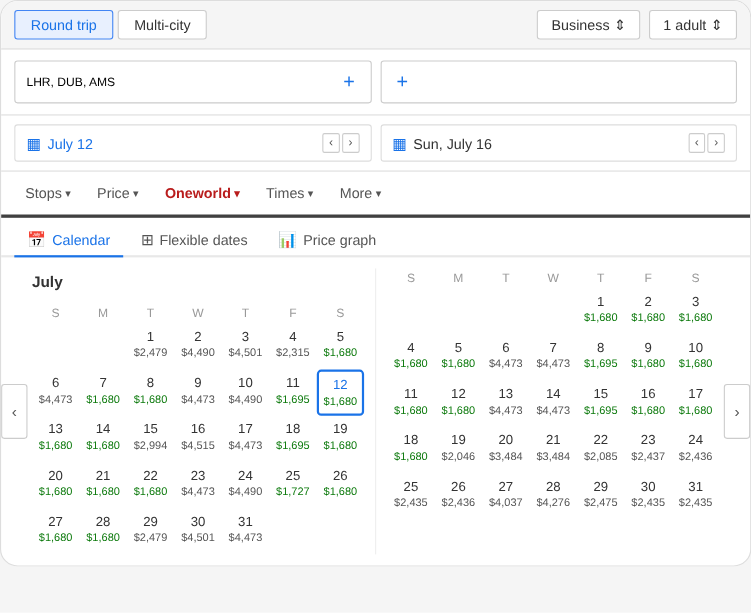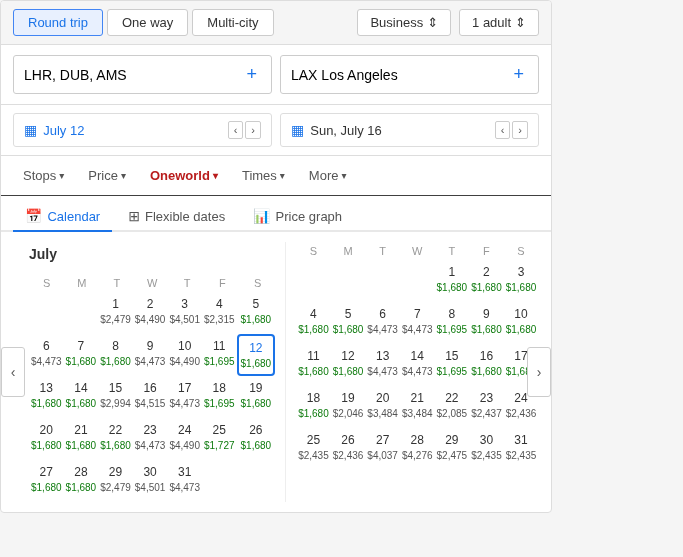--- a/index.html
+++ b/index.html
@@ -1,41 +1,41 @@
 <!DOCTYPE html>
 <html><head>
   <meta charset="utf-8">
   <style>
     * { box-sizing: border-box; margin: 0; padding: 0; font-family: Arial, sans-serif; }
     body { background: #f5f5f5; font-size: 13px; }
-    .container { width: 552px; background: #fff; border: 1px solid #ddd; border-radius: 4px; overflow: hidden; }
+    .container { width: 683px; background: #fff; border: 1px solid #ddd; border-radius: 16px; overflow: hidden; }
 
     
     .top-bar { background: #f5f5f5; padding: 8px 12px; display: flex; align-items: center; gap: 4px; border-bottom: 1px solid #ddd; }
     .trip-btn { padding: 5px 14px; border: 1px solid #ccc; border-radius: 3px; background: #fff; cursor: pointer; font-size: 13px; color: #333; }
     .trip-btn.active { background: #e8f0fe; border-color: #4285f4; color: #1a73e8; }
     .top-bar-right { margin-left: auto; display: flex; gap: 8px; padding-left: 29px; }
     .select-btn { padding: 5px 12px; border: 1px solid #ccc; border-radius: 3px; background: #fff; cursor: pointer; font-size: 13px; color: #333; display: flex; align-items: center; gap: 4px; }
 
     
     .search-row { display: flex; align-items: center; padding: 10px 12px; gap: 8px; border-bottom: 1px solid #ddd; }
     .search-input { flex: 1; padding: 8px 10px; border: 1px solid #ccc; border-radius: 3px; font-size: 13px; display: flex; align-items: center; justify-content: space-between; }
-    .search-input input { border: none; outline: none; font-size: 14px; width: 100%; }
+    .search-input input { border: none; outline: none; font-size: 11px; width: 100%; }
     .plus-btn { color: #1a73e8; font-size: 18px; cursor: pointer; padding: 0 4px; }
 
     
     .date-row { display: flex; align-items: center; padding: 8px 12px; gap: 8px; border-bottom: 1px solid #ddd; }
     .date-input { flex: 1; padding: 7px 10px; border: 1px solid #ddd; border-radius: 3px; font-size: 13px; display: flex; align-items: center; gap: 6px; background: #fff; }
     .date-input .cal-icon { color: #1a73e8; font-size: 14px; }
     .date-input .date-text { color: #1a73e8; font-weight: normal; flex: 1; }
     .date-nav { display: flex; gap: 2px; margin-left: auto; }
     .date-nav button { background: none; border: 1px solid #ccc; border-radius: 2px; cursor: pointer; padding: 2px 5px; font-size: 11px; color: #555; }
 
     
-    .filters-row { display: flex; align-items: center; padding: 8px 12px; gap: 4px; border-bottom: 1px solid #404040; }
+    .filters-row { display: flex; align-items: center; padding: 8px 12px; gap: 4px; border-bottom: 3px solid #404040; }
     .filter-btn { padding: 4px 10px; border: none; background: none; cursor: pointer; font-size: 13px; color: #555; display: flex; align-items: center; gap: 3px; }
     .filter-btn.active { color: #b91c1c; font-weight: bold; }
     .filter-btn .arrow { font-size: 10px; }
 
     
     .view-tabs { display: flex; align-items: center; padding: 6px 12px; gap: 4px; border-bottom: 2px solid #e8e8e8; }
     .view-tab { padding: 6px 12px; border: none; background: none; cursor: pointer; font-size: 13px; color: #555; display: flex; align-items: center; gap: 5px; border-bottom: 2px solid transparent; margin-bottom: -8px; }
     .view-tab.active { color: #1a73e8; border-bottom: 2px solid #1a73e8; }
     .view-tab .tab-icon { font-size: 14px; }
 
@@ -60,41 +60,39 @@
     .day-cell.selected .day-num { color: #1a73e8; }
     .day-cell.selected .day-price { color: #0d7a0d; }
   </style>
 </head>
 <body>
 
 <div class="container">
 
   <div class="top-bar">
     <button class="trip-btn active">Round trip</button>
-    <button class="trip-btn">One way</button>
     <button class="trip-btn">Multi-city</button>
     <div class="top-bar-right">
       <button class="select-btn">
         <span>Business</span>
         <span>⇕</span>
       </button>
       <button class="select-btn">
         <span>1 adult</span>
         <span>⇕</span>
       </button>
     </div>
   </div>
 
   <div class="search-row">
     <div class="search-input">
       <input type="text" value="LHR, DUB, AMS" style="">
       <span class="plus-btn">+</span>
     </div>
     <div class="search-input">
-      <input type="text" value="LAX Los Angeles" style="">
       <span class="plus-btn">+</span>
     </div>
   </div>
 
   <div class="date-row">
     <div class="date-input">
       <span class="cal-icon">▦</span>
       <span class="date-text">July 12</span>
       <div class="date-nav">
         <button>‹</button>

